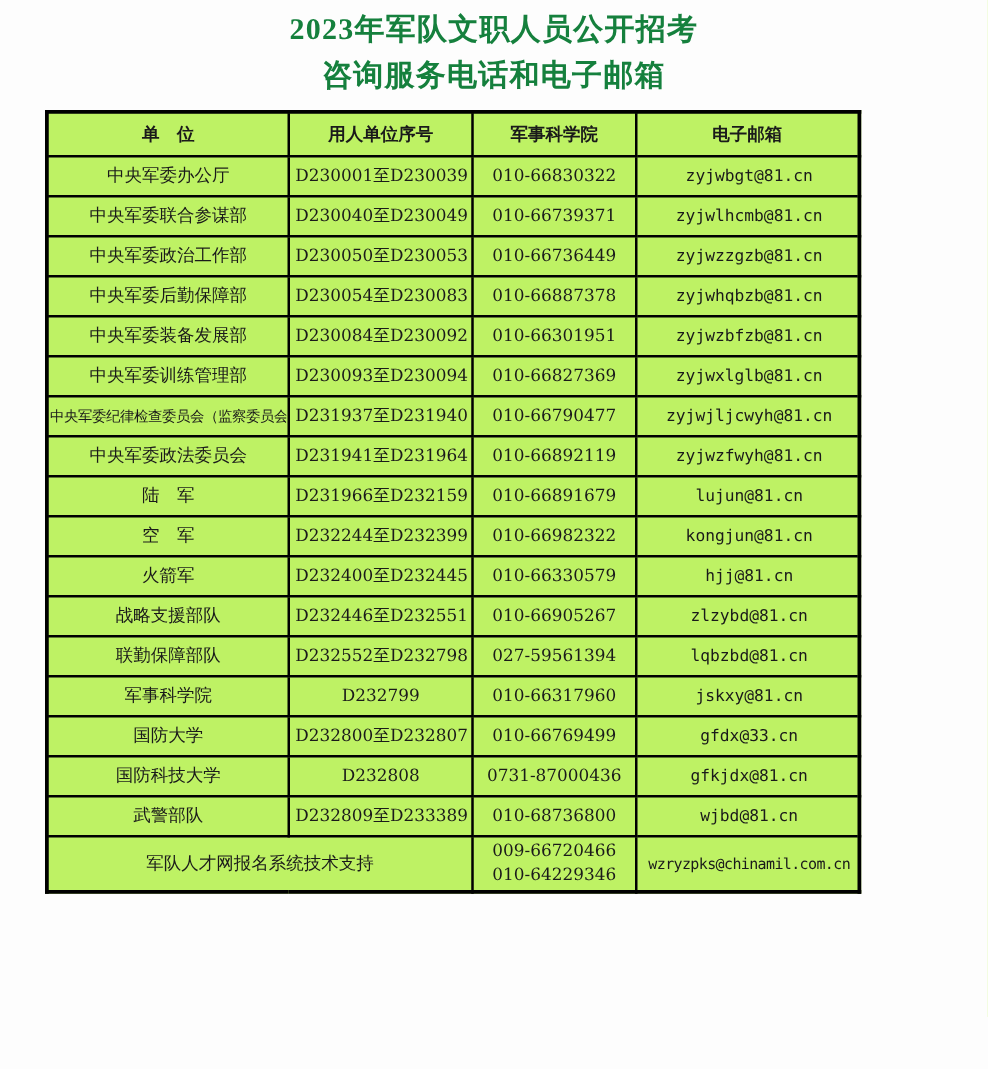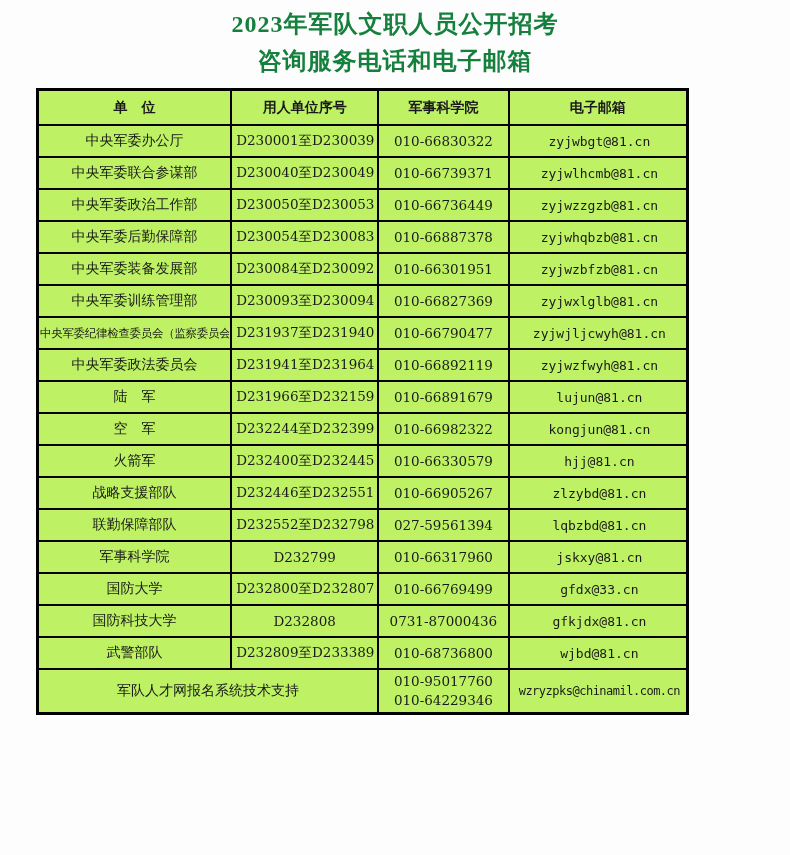--- a/index.html
+++ b/index.html
@@ -255,21 +255,21 @@
           <td class="cell-unit">武警部队</td>
           <td class="cell-serial">D232809至D233389</td>
           <td class="cell-phone">010-68736800</td>
           <td class="cell-email">wjbd@81.cn</td>
         </tr>
       </tbody>
     <tbody>
       <tr class="footer-row">
         <td class="footer-label" colspan="2">军队人才网报名系统技术支持</td>
         <td class="cell-phone">
-          <span class="footer-phone-line">010-95017760</span>
+          <span class="footer-phone-line">009-66720466</span>
           <span class="footer-phone-line">010-64229346</span>
         </td>
         <td class="cell-email footer-email">wzryzpks@chinamil.com.cn</td>
       </tr>
     </tbody>
   </table>
 
 </div>
 
 </body></html>

